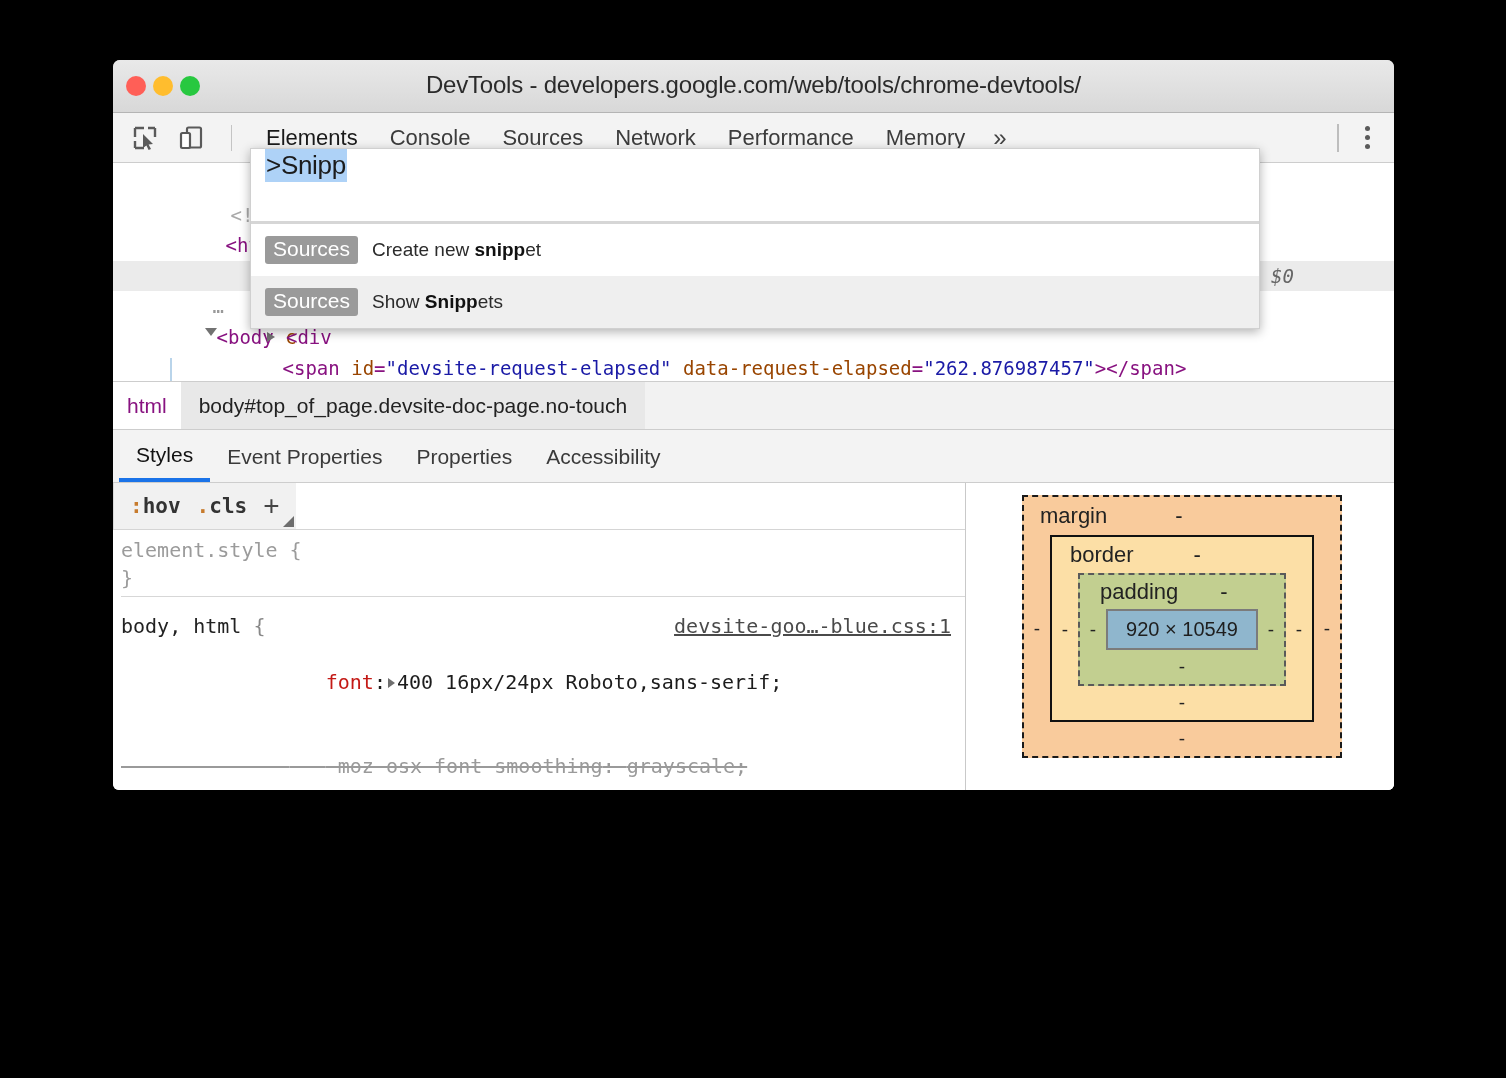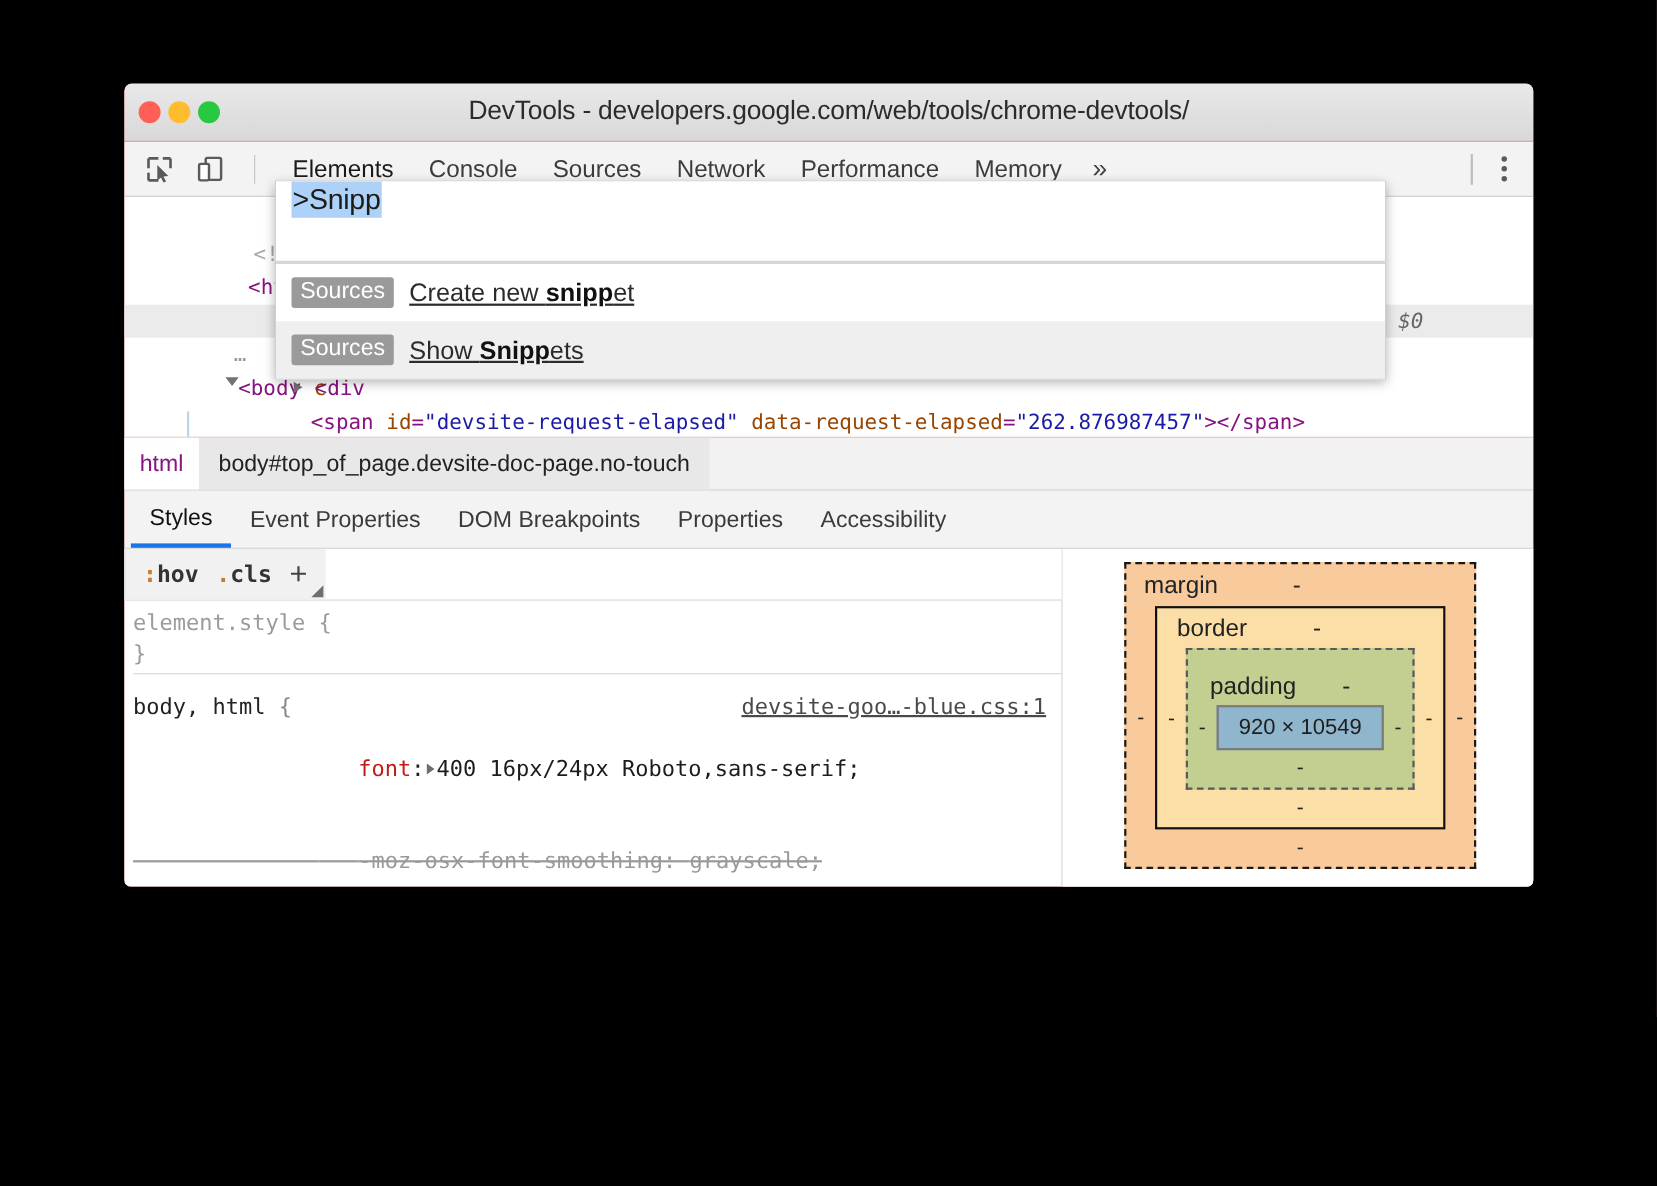--- a/index.html
+++ b/index.html
@@ -7,23 +7,23 @@
     background: #000;
     width: 1506px; height: 1078px;
     overflow: hidden;
     font-family: "Liberation Sans", sans-serif;
   }
   #root { position: relative; width: 1506px; height: 1078px; background: #000; }
 
   
   .window {
     position: absolute;
-    left: 113px; top: 76px;
+    left: 113px; top: 60px;
     width: 1281px; height: 730px;
-    background: #fca5a5;
+    background: #e5e5e5;
     border-radius: 7px 7px 6px 6px;
     box-shadow: 0 6px 28px rgba(0,0,0,0.55);
     overflow: hidden;
   }
   .titlebar {
     height: 52px;
     background: linear-gradient(to bottom, #e9e9e9 0%, #d8d8d8 100%);
     border-bottom: 1px solid #b4b4b4;
     position: relative;
   }
@@ -126,21 +126,21 @@
   .pal-item {
     height: 52px; display: flex; align-items: center; padding: 0 14px; gap: 14px;
     background: #fff;
   }
   .pal-item.alt { background: #efefef; }
   .pal-badge {
     background: #9a9a9a; color: #fff;
     font-size: 21px; padding: 2px 8px 4px; border-radius: 3px;
     line-height: 1.05;
   }
-  .pal-label { font-size: 23px; color: #2b2b2b; text-decoration: underline; }
+  .pal-label { font-size: 19px; color: #2b2b2b; }
   .pal-label b { font-weight: bold; color: #111; }
 
   
   .crumbs {
     height: 47px; background: #f2f2f2; border-top: 1px solid #cdcdcd;
     border-bottom: 1px solid #cdcdcd;
     display: flex; align-items: center;
   }
   .crumb {
     font-size: 21px; padding: 0 18px; height: 47px; display:flex; align-items:center;
@@ -235,21 +235,21 @@
     flex: 1; background: #fcdfa6; border: 2px solid #111; box-sizing: border-box;
   }
   .padding-box {
     background: #c2cf90; border: 2px dashed #5a5a5a; box-sizing: border-box;
   }
   .content-box {
     background: #8fb6cd; border: 2px solid #7b7b7b; box-sizing: border-box;
     text-align: center; font-size: 20px; color: #1e1e1e; padding: 7px 14px;
   }
   .bm-inner-top { height: 36px; display:flex; align-items:center; padding-left: 18px; gap: 60px; }
-  .bm-pad-top { height: 34px; display:flex; align-items:center; padding-left: 20px; gap: 42px; margin-top: 16px; }
+  .bm-pad-top { height: 34px; display:flex; align-items:center; padding-left: 20px; gap: 42px; }
   .hr-bottomline {
     position: absolute; left: 0; right: 0; bottom: 0; height: 1px; background: #d0d0d0;
   }
   .bottombar { height: 14px; background: #fff; border-top: 1px solid #d2d2d2; }
 </style>
 </head>
 <body>
 
 <div id="root">
   <div class="window">
@@ -334,21 +334,20 @@
     </div>
 
     <div class="crumbs">
       <span class="crumb first">html</span>
       <span class="crumb cur">body#top_of_page.devsite-doc-page.no-touch</span>
     </div>
 
     <div class="sidebartabs">
       <span class="stab active">Styles</span>
       <span class="stab">Event Properties</span>
-      <span class="stab">DOM Breakpoints</span>
       <span class="stab">Properties</span>
       <span class="stab">Accessibility</span>
     </div>
 
     <div class="splitbody">
       <div class="stylespane">
         <div class="filterrow">
           <div class="filtertools">
             <span class="ftool"><span class="colon">:</span>hov</span>
             <span class="ftool"><span class="dot">.</span>cls</span>

